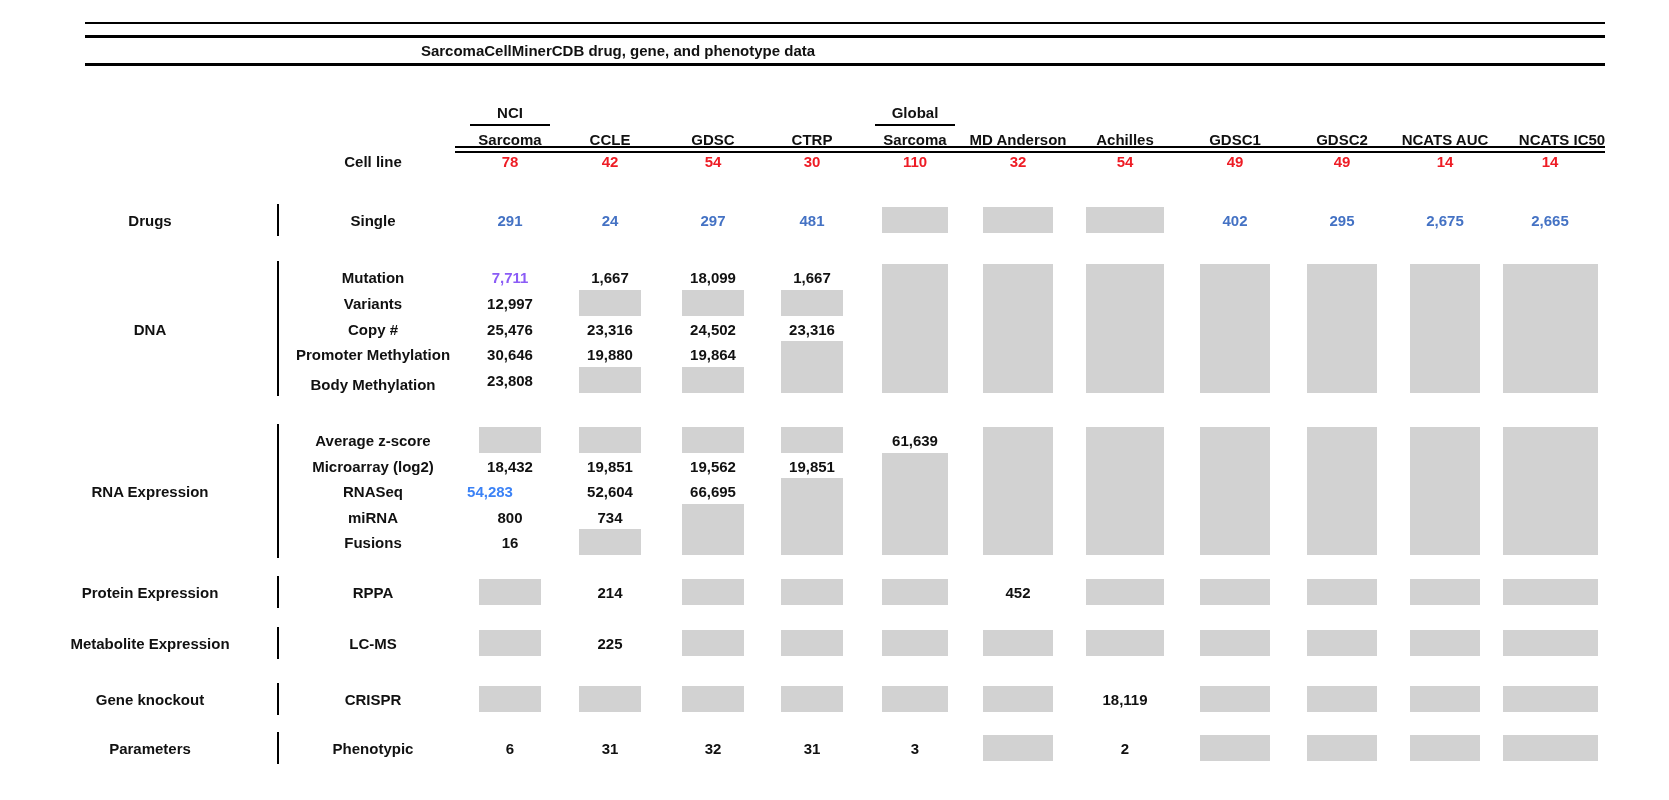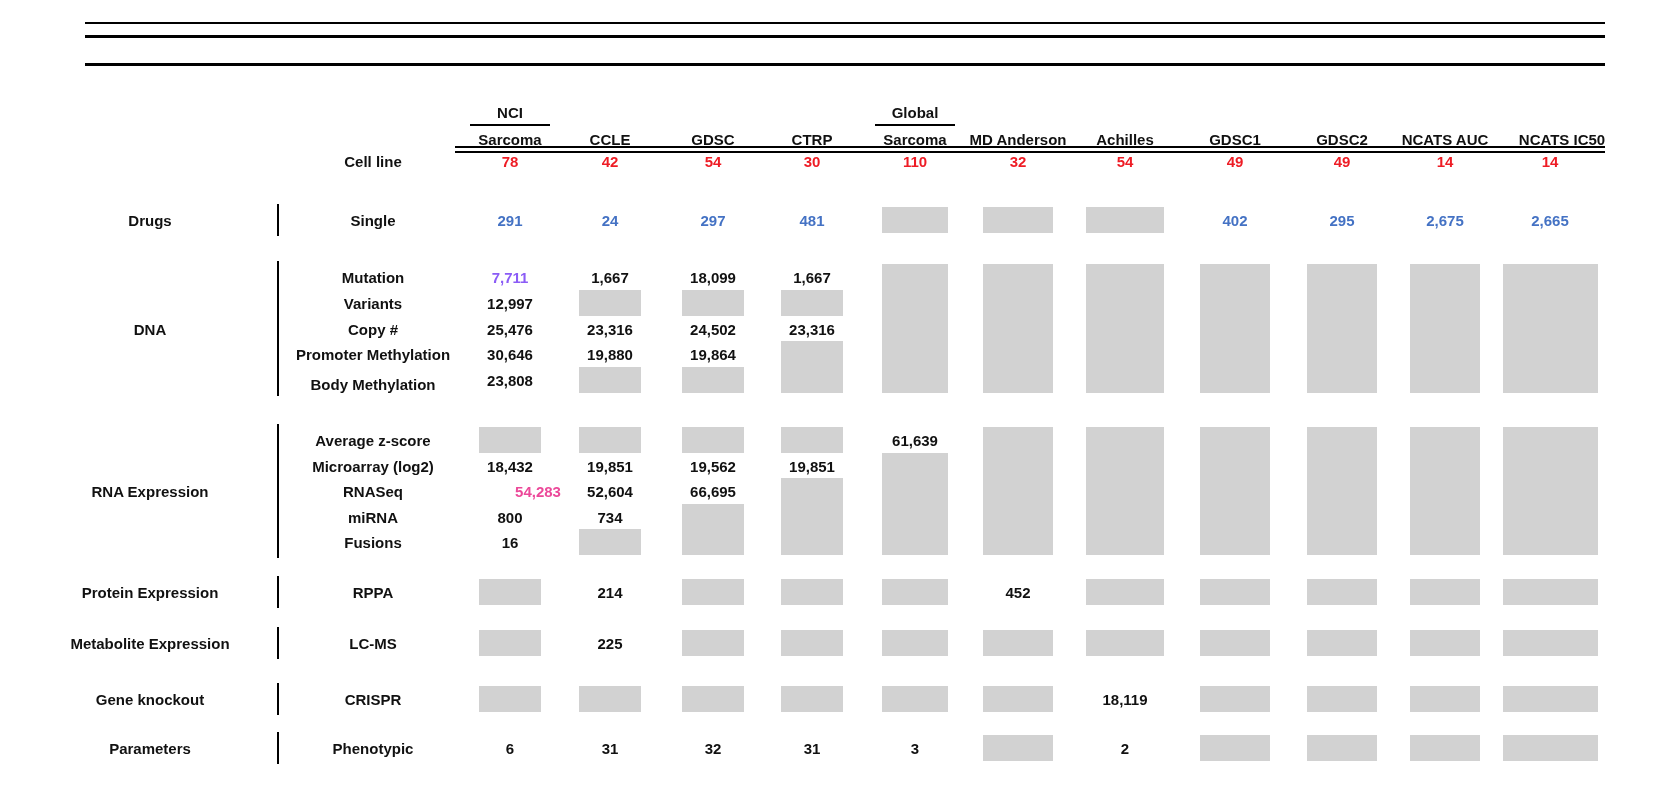--- a/index.html
+++ b/index.html
@@ -20,20 +20,21 @@
     line-height:1;
   }
   .rule{position:absolute;background:#000000;}
   .nabox{position:absolute;background:#d2d2d2;}
   #page-title{font-size:15px;}
 </style>
 </head>
 <body>
 
 <div id="stage">
+  <div class="txt" id="page-title" style="left:618px;top:50px;">SarcomaCellMinerCDB drug, gene, and phenotype data</div>
 <div class="rule" style="left: 85px; top: 22px; width: 1520px; height: 2px;"></div>
     <div class="rule" style="left: 85px; top: 35px; width: 1520px; height: 3px;"></div>
     <div class="rule" style="left: 85px; top: 63px; width: 1520px; height: 3px;"></div>
     <div class="txt" style="left: 510px; top: 112px;">NCI</div>
     <div class="rule" style="left: 470px; top: 124px; width: 80px; height: 2px;"></div>
     <div class="txt" style="left: 510px; top: 139px;">Sarcoma</div>
     <div class="txt" style="left: 510px; top: 161px; color: rgb(238, 28, 37);">78</div>
     <div class="txt" style="left: 610px; top: 139px;">CCLE</div>
     <div class="txt" style="left: 610px; top: 161px; color: rgb(238, 28, 37);">42</div>
     <div class="txt" style="left: 713px; top: 139px;">GDSC</div>
@@ -120,21 +121,21 @@
     <div class="nabox" style="left: 1307px; top: 427px; width: 70px; height: 128px; background: rgb(210, 210, 210);"></div>
     <div class="nabox" style="left: 1410px; top: 427px; width: 70px; height: 128px; background: rgb(210, 210, 210);"></div>
     <div class="nabox" style="left: 1502.5px; top: 427px; width: 95px; height: 128px; background: rgb(210, 210, 210);"></div>
     <div class="txt" style="left: 373px; top: 466px;">Microarray (log2)</div>
     <div class="txt" style="left: 510px; top: 466px; color: rgb(17, 17, 17);">18,432</div>
     <div class="txt" style="left: 610px; top: 466px; color: rgb(17, 17, 17);">19,851</div>
     <div class="txt" style="left: 713px; top: 466px; color: rgb(17, 17, 17);">19,562</div>
     <div class="txt" style="left: 812px; top: 466px; color: rgb(17, 17, 17);">19,851</div>
     <div class="nabox" style="left: 882px; top: 453px; width: 66px; height: 102px; background: rgb(210, 210, 210);"></div>
     <div class="txt" style="left: 373px; top: 491px;">RNASeq</div>
-    <div class="txt" style="left: 538px; top: 491px; color: #ec4899;">54,283</div>
+    <div class="txt" style="left: 490px; top: 491px; color: #3b82f6;">54,283</div>
     <div class="txt" style="left: 610px; top: 491px; color: rgb(17, 17, 17);">52,604</div>
     <div class="txt" style="left: 713px; top: 491px; color: rgb(17, 17, 17);">66,695</div>
     <div class="nabox" style="left: 781px; top: 478px; width: 62px; height: 77px; background: rgb(210, 210, 210);"></div>
     <div class="txt" style="left: 373px; top: 517px;">miRNA</div>
     <div class="txt" style="left: 510px; top: 517px; color: rgb(17, 17, 17);">800</div>
     <div class="txt" style="left: 610px; top: 517px; color: rgb(17, 17, 17);">734</div>
     <div class="nabox" style="left: 682px; top: 504px; width: 62px; height: 51px; background: rgb(210, 210, 210);"></div>
     <div class="txt" style="left: 373px; top: 542px;">Fusions</div>
     <div class="txt" style="left: 510px; top: 542px; color: rgb(17, 17, 17);">16</div>
     <div class="nabox" style="left: 579px; top: 529px; width: 62px; height: 26px; background: rgb(210, 210, 210);"></div>

